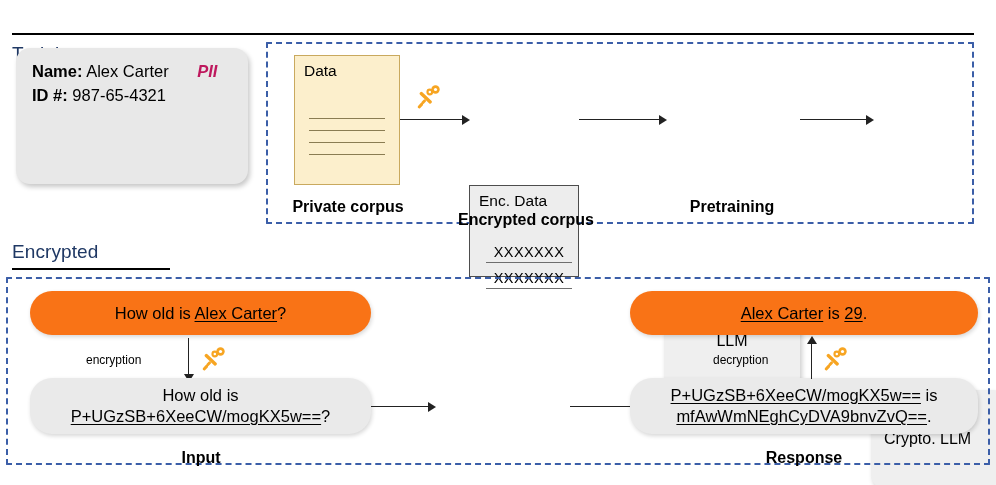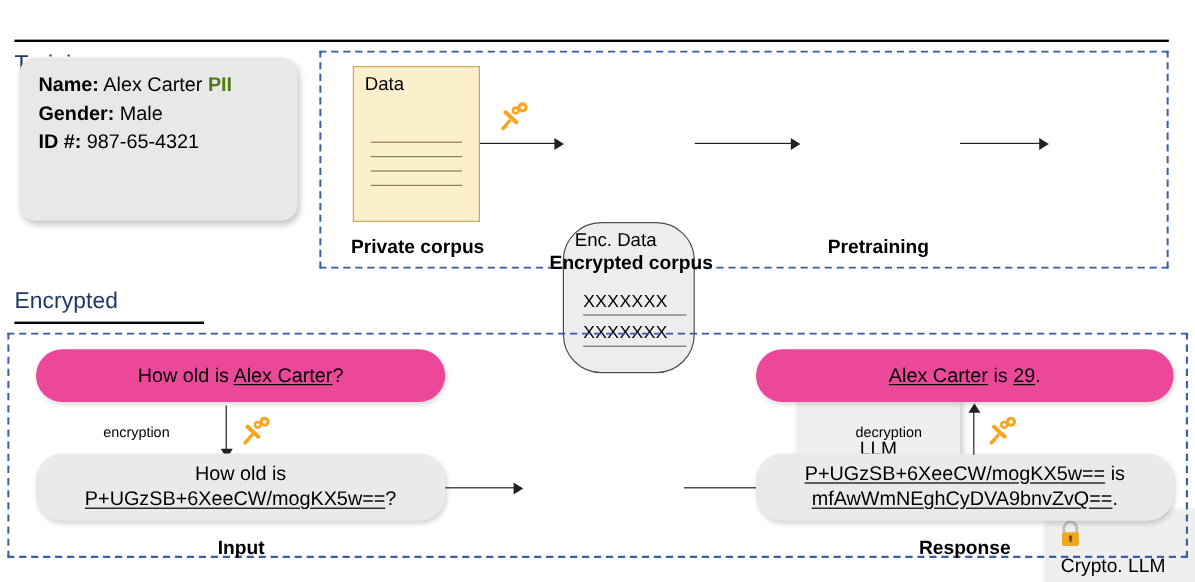--- a/index.html
+++ b/index.html
@@ -45,23 +45,24 @@
     box-shadow: 2px 3px 5px rgba(0,0,0,0.22);
     padding: 12px 16px 12px 16px;
   }
   .pii-row {
     font-size: 16.5px;
     line-height: 23.5px;
     white-space: nowrap;
   }
   .pii-key { font-weight: bold; }
   .pii-badge {
-    color: #4d7c0f;
+    color: #be185d;
     font-weight: bold;
-    margin-left: 0;
+    margin-left: 24px;
+    font-style: italic;
   }
 
   
   .doc-box {
     box-sizing: border-box;
     position: relative;
   }
   .doc-data {
     background: #FCEFCC;
     border: 1.5px solid #C9A95E;
@@ -85,21 +86,21 @@
   }
   .doc-line {
     border-top: 1.6px solid #8A7C52;
     margin-bottom: 11px;
   }
   .doc-enc-body {
     position: absolute;
     left: 16px;
     right: 6px;
     top: 58px;
-    text-align: left;
+    text-align: center;
   }
   .xrow {
     font-size: 14.5px;
     letter-spacing: 0.4px;
     padding-bottom: 2px;
     border-bottom: 1.6px solid #6E6E6E;
     margin-bottom: 7px;
     white-space: nowrap;
   }
 
@@ -114,21 +115,21 @@
     align-items: center;
     justify-content: center;
   }
   .model-label {
     font-size: 16px;
     white-space: nowrap;
   }
 
   
   .bubble {
-    background: #ec4899;
+    background: #f97316;
     border-radius: 22px;
     box-sizing: border-box;
     display: flex;
     align-items: center;
     justify-content: center;
     text-align: center;
     box-shadow: 1px 2px 4px rgba(0,0,0,0.16);
   }
   .bubble.light { background: #EAEAEA; }
   .bubble-text {
@@ -185,24 +186,20 @@
 <div class="abs section-title" style="left:12px; top:6px;margin-top:37px;">Training</div>
 <div class="abs section-rule" style="left:12px; top:33px; width:962px;"></div>
 
 <div class="abs dashed-box" style="left:266px; top:42px; width:708px; height:182px;"></div>
 
 <div class="abs pii-card" style="left:16px; top:48px; width:232px; height:136px;">
   <div class="pii-row">
     <span class="pii-key">Name:</span>
     <span>Alex Carter</span>
     <span class="pii-badge">PII</span>
-  </div>
-  <div class="pii-row">
-    <span class="pii-key">Gender:</span>
-    <span>Male</span>
   </div>
   <div class="pii-row">
     <span class="pii-key">ID #:</span>
     <span>987-65-4321</span>
   </div>
 </div>
 
 <div class="abs doc-box doc-data" style="left:294px; top:55px; width:106px; height:130px;">
   <div class="doc-title">Data</div>
   <div class="doc-lines">
@@ -223,21 +220,21 @@
       <rect x="4.0" y="14.0" width="15.5" height="3.4" rx="1.6" transform="rotate(43 11.7 15.7)"></rect>
       <rect x="3.2" y="22.2" width="6.4" height="3.0" rx="1.4" transform="rotate(-47 6.4 23.7)"></rect>
       <rect x="7.0" y="18.4" width="5.4" height="2.8" rx="1.3" transform="rotate(-47 9.7 19.8)"></rect>
     </g>
   </svg>
 </div>
 
 <div class="abs arrow-h" style="left:400px; top:119px; width:64px;"></div>
 <div class="abs arrow-head-r" style="left:462px; top:115px;"></div>
 
-<div class="abs doc-box doc-enc" style="left:469px; top:55px; width:110px; height:126px;border-radius:32px;">
+<div class="abs doc-box doc-enc" style="left:469px; top:55px; width:110px; height:92px;">
   <div class="doc-title">Enc. Data</div>
   <div class="doc-enc-body">
     <div class="xrow">XXXXXXX</div>
     <div class="xrow">XXXXXXX</div>
   </div>
 </div>
 
 <div class="abs arrow-h" style="left:579px; top:119px; width:82px;"></div>
 <div class="abs arrow-head-r" style="left:659px; top:115px;"></div>
 

